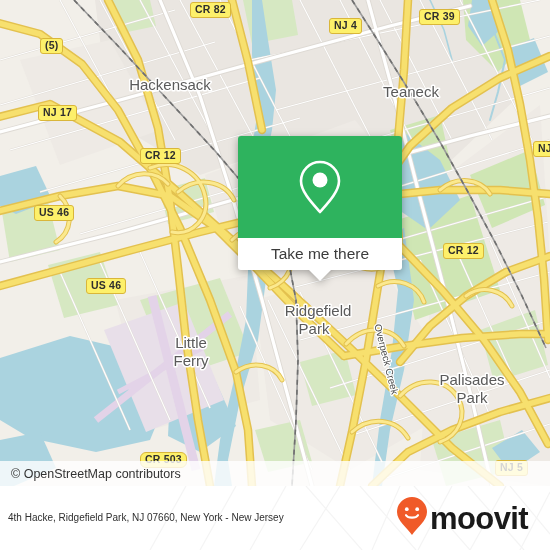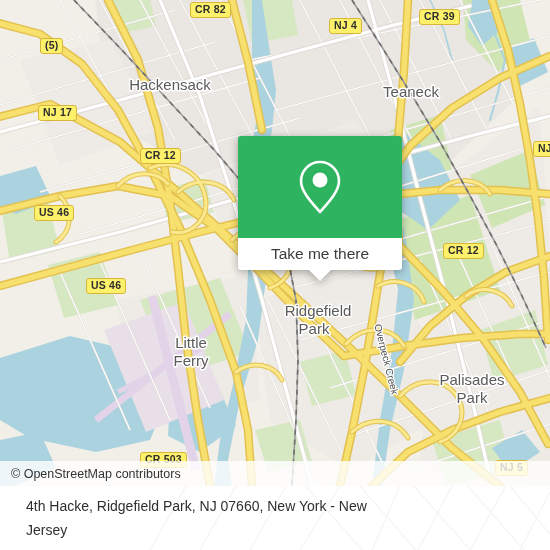--- a/index.html
+++ b/index.html
@@ -170,24 +170,24 @@
     position: absolute;
     left: 0; top: 0;
     width: 550px; height: 64px;
     opacity: 0.5;
     pointer-events: none;
   }
   .footer-address {
     position: relative;
     z-index: 2;
     color: #2f2f2f;
-    font-size: 14px;
+    font-size: 10px;
     line-height: 24px;
     width: 385px;
-    padding-left: 26px;
+    padding-left: 8px;
     font-family: "Liberation Sans", sans-serif;
   }
   .footer-logo {
     position: relative;
     z-index: 2;
     display: flex;
     align-items: center;
     margin-left: 4px;
   }
   .logo-text {
@@ -450,21 +450,21 @@
     <div class="shield" style="left:40px;  top:38px;">(5)</div>
     <div class="shield" style="left:329px; top:18px;">NJ 4</div>
     <div class="shield" style="left:419px; top:9px;">CR 39</div>
     <div class="shield" style="left:38px;  top:105px;">NJ 17</div>
     <div class="shield" style="left:140px; top:148px;">CR 12</div>
     <div class="shield" style="left:533px; top:141px;">NJ 4</div>
     <div class="shield" style="left:34px;  top:205px;">US 46</div>
     <div class="shield" style="left:352px; top:229px;">CR 39</div>
     <div class="shield" style="left:443px; top:243px;">CR 12</div>
     <div class="shield" style="left:86px;  top:278px;">US 46</div>
-    <div class="shield" style="left:140px; top:452px;">CR 503</div>
+    <div class="shield" style="left:140px; top:452px;border-radius:6px;">CR 503</div>
     <div class="shield" style="left:495px; top:460px;">NJ 5</div>
 
     <div class="popup">
       <div class="popup-green">
         <span class="popup-pin">
           <svg width="46" height="58" viewBox="0 0 46 58">
             <path d="M23 4 C12.5 4 4 12.5 4 23 C4 34 16 46 23 54 C30 46 42 34 42 23 C42 12.5 33.5 4 23 4 Z" fill="none" stroke="#ffffff" stroke-width="2.6" stroke-linejoin="round"></path>
             <circle cx="23" cy="22" r="7.5" fill="#ffffff"></circle>
           </svg>
         </span>
@@ -495,15 +495,26 @@
         <path d="M414,0 L470,64"></path>
         <path d="M468,0 L524,64"></path>
         <path d="M360,0 L416,64"></path>
         <path d="M306,0 L362,64"></path>
         <path d="M510,0 L550,48"></path>
       </g>
     </svg>
 
     <div class="footer-address">4th Hacke, Ridgefield Park, NJ 07660, New York - New Jersey</div>
 
+    <div class="footer-logo">
+      <span>
+        <svg width="30" height="38" viewBox="0 0 30 38">
+          <path d="M15 0 C6.7 0 0 6.7 0 15 C0 24 10 30.5 15 38 C20 30.5 30 24 30 15 C30 6.7 23.3 0 15 0 Z" fill="#f05a28"></path>
+          <circle cx="9.8" cy="12.2" r="1.9" fill="#ffffff"></circle>
+          <circle cx="20.2" cy="12.2" r="1.9" fill="#ffffff"></circle>
+          <path d="M9 18.2 C11 21.4 19 21.4 21 18.2" fill="none" stroke="#ffffff" stroke-width="2.1" stroke-linecap="round"></path>
+        </svg>
+      </span>
+      <span class="logo-text">moovit</span>
+    </div>
   </div>
 
 </div>
 
 </body></html>

